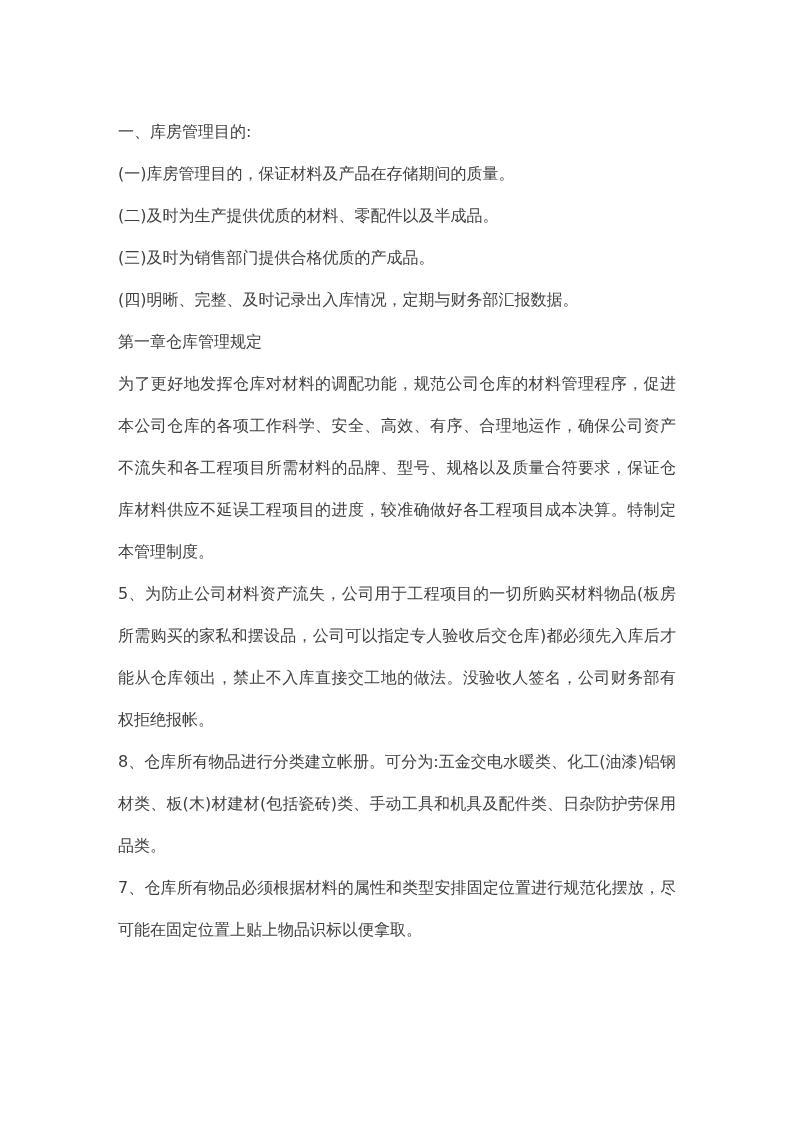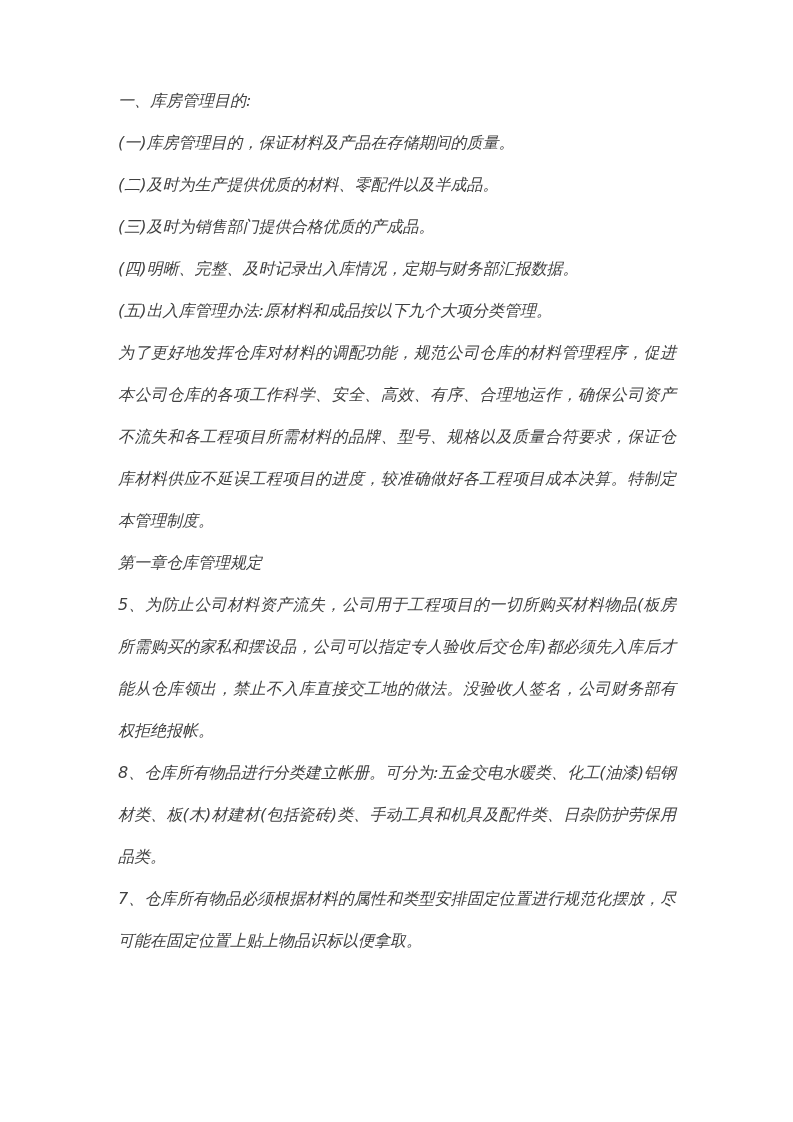--- a/index.html
+++ b/index.html
@@ -10,23 +10,22 @@
   body {
     width: 793px;
     height: 1122px;
     overflow: hidden;
     font-family: "DejaVu Sans", "Liberation Sans", sans-serif;
   }
   .page {
     box-sizing: border-box;
     width: 793px;
     height: 1122px;
-    padding: 80px 117px 0 118px;
+    padding: 111px 117px 0 118px;
     background: #ffffff;
-    font-style: italic;
   }
   .page p {
     margin: 0;
     padding: 0;
     font-size: 16px;
     line-height: 42px;
     color: #404040;
     text-align: justify;
     text-justify: inter-ideograph;
     word-break: break-all;
@@ -37,19 +36,18 @@
 </style>
 </head>
 <body>
 
 <div class="page">
   <p>一、库房管理目的:</p>
   <p>(一)库房管理目的，保证材料及产品在存储期间的质量。</p>
   <p>(二)及时为生产提供优质的材料、零配件以及半成品。</p>
   <p>(三)及时为销售部门提供合格优质的产成品。</p>
   <p>(四)明晰、完整、及时记录出入库情况，定期与财务部汇报数据。</p>
-  <p>(五)出入库管理办法:原材料和成品按以下九个大项分类管理。</p>
+  <p>第一章仓库管理规定</p>
   <p>为了更好地发挥仓库对材料的调配功能，规范公司仓库的材料管理程序，促进本公司仓库的各项工作科学、安全、高效、有序、合理地运作，确保公司资产不流失和各工程项目所需材料的品牌、型号、规格以及质量合符要求，保证仓库材料供应不延误工程项目的进度，较准确做好各工程项目成本决算。特制定本管理制度。</p>
-  <p>第一章仓库管理规定</p>
   <p>5、为防止公司材料资产流失，公司用于工程项目的一切所购买材料物品(板房所需购买的家私和摆设品，公司可以指定专人验收后交仓库)都必须先入库后才能从仓库领出，禁止不入库直接交工地的做法。没验收人签名，公司财务部有权拒绝报帐。</p>
   <p>8、仓库所有物品进行分类建立帐册。可分为:五金交电水暖类、化工(油漆)铝钢材类、板(木)材建材(包括瓷砖)类、手动工具和机具及配件类、日杂防护劳保用品类。</p>
   <p>7、仓库所有物品必须根据材料的属性和类型安排固定位置进行规范化摆放，尽可能在固定位置上贴上物品识标以便拿取。</p>
 </div>
 
 </body></html>

